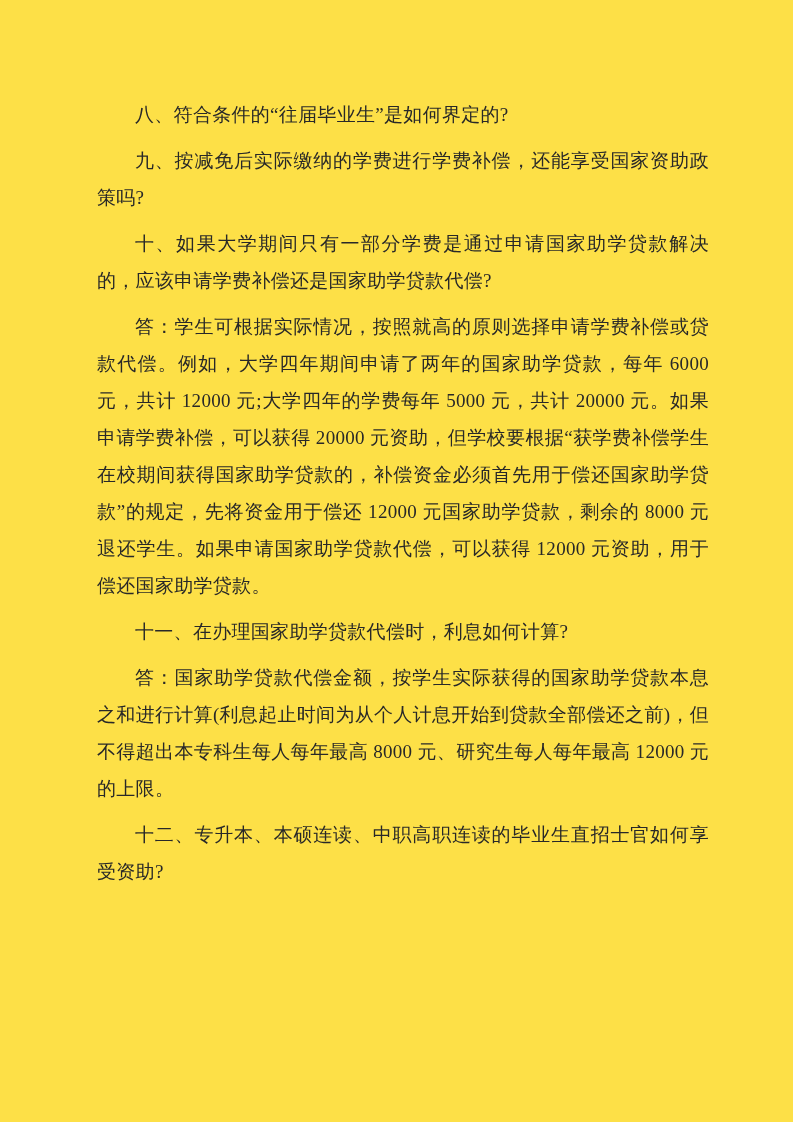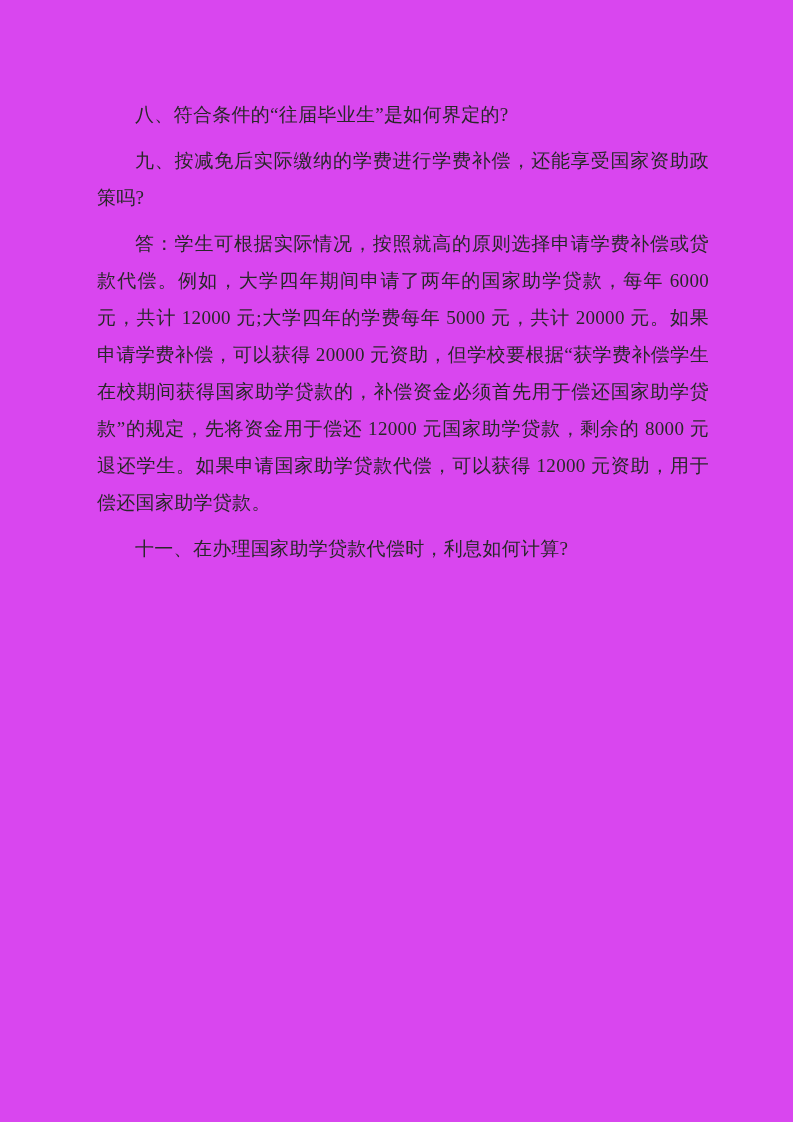--- a/index.html
+++ b/index.html
@@ -33,20 +33,23 @@
     }
     .para {
       margin: 0 0 9px 0;
       text-indent: 2em;
       word-break: break-all;
     }
   </style>
 </head>
 <body>
 
-<div class="page" style="background: #d946ef;">
+<div class="page" style="background: #fde047;">
   <div class="content" id="doc-content" style="color: rgb(40, 40, 40);">
       <p class="para">八、符合条件的“往届毕业生”是如何界定的?</p>
       <p class="para">九、按减免后实际缴纳的学费进行学费补偿，还能享受国家资助政策吗?</p>
+      <p class="para">十、如果大学期间只有一部分学费是通过申请国家助学贷款解决的，应该申请学费补偿还是国家助学贷款代偿?</p>
       <p class="para">答：学生可根据实际情况，按照就高的原则选择申请学费补偿或贷款代偿。例如，大学四年期间申请了两年的国家助学贷款，每年 6000 元，共计 12000 元;大学四年的学费每年 5000 元，共计 20000 元。如果申请学费补偿，可以获得 20000 元资助，但学校要根据“获学费补偿学生在校期间获得国家助学贷款的，补偿资金必须首先用于偿还国家助学贷款”的规定，先将资金用于偿还 12000 元国家助学贷款，剩余的 8000 元退还学生。如果申请国家助学贷款代偿，可以获得 12000 元资助，用于偿还国家助学贷款。</p>
       <p class="para">十一、在办理国家助学贷款代偿时，利息如何计算?</p>
+      <p class="para">答：国家助学贷款代偿金额，按学生实际获得的国家助学贷款本息之和进行计算(利息起止时间为从个人计息开始到贷款全部偿还之前)，但不得超出本专科生每人每年最高 8000 元、研究生每人每年最高 12000 元的上限。</p>
+      <p class="para">十二、专升本、本硕连读、中职高职连读的毕业生直招士官如何享受资助?</p>
     </div>
 </div>
 
 </body></html>

